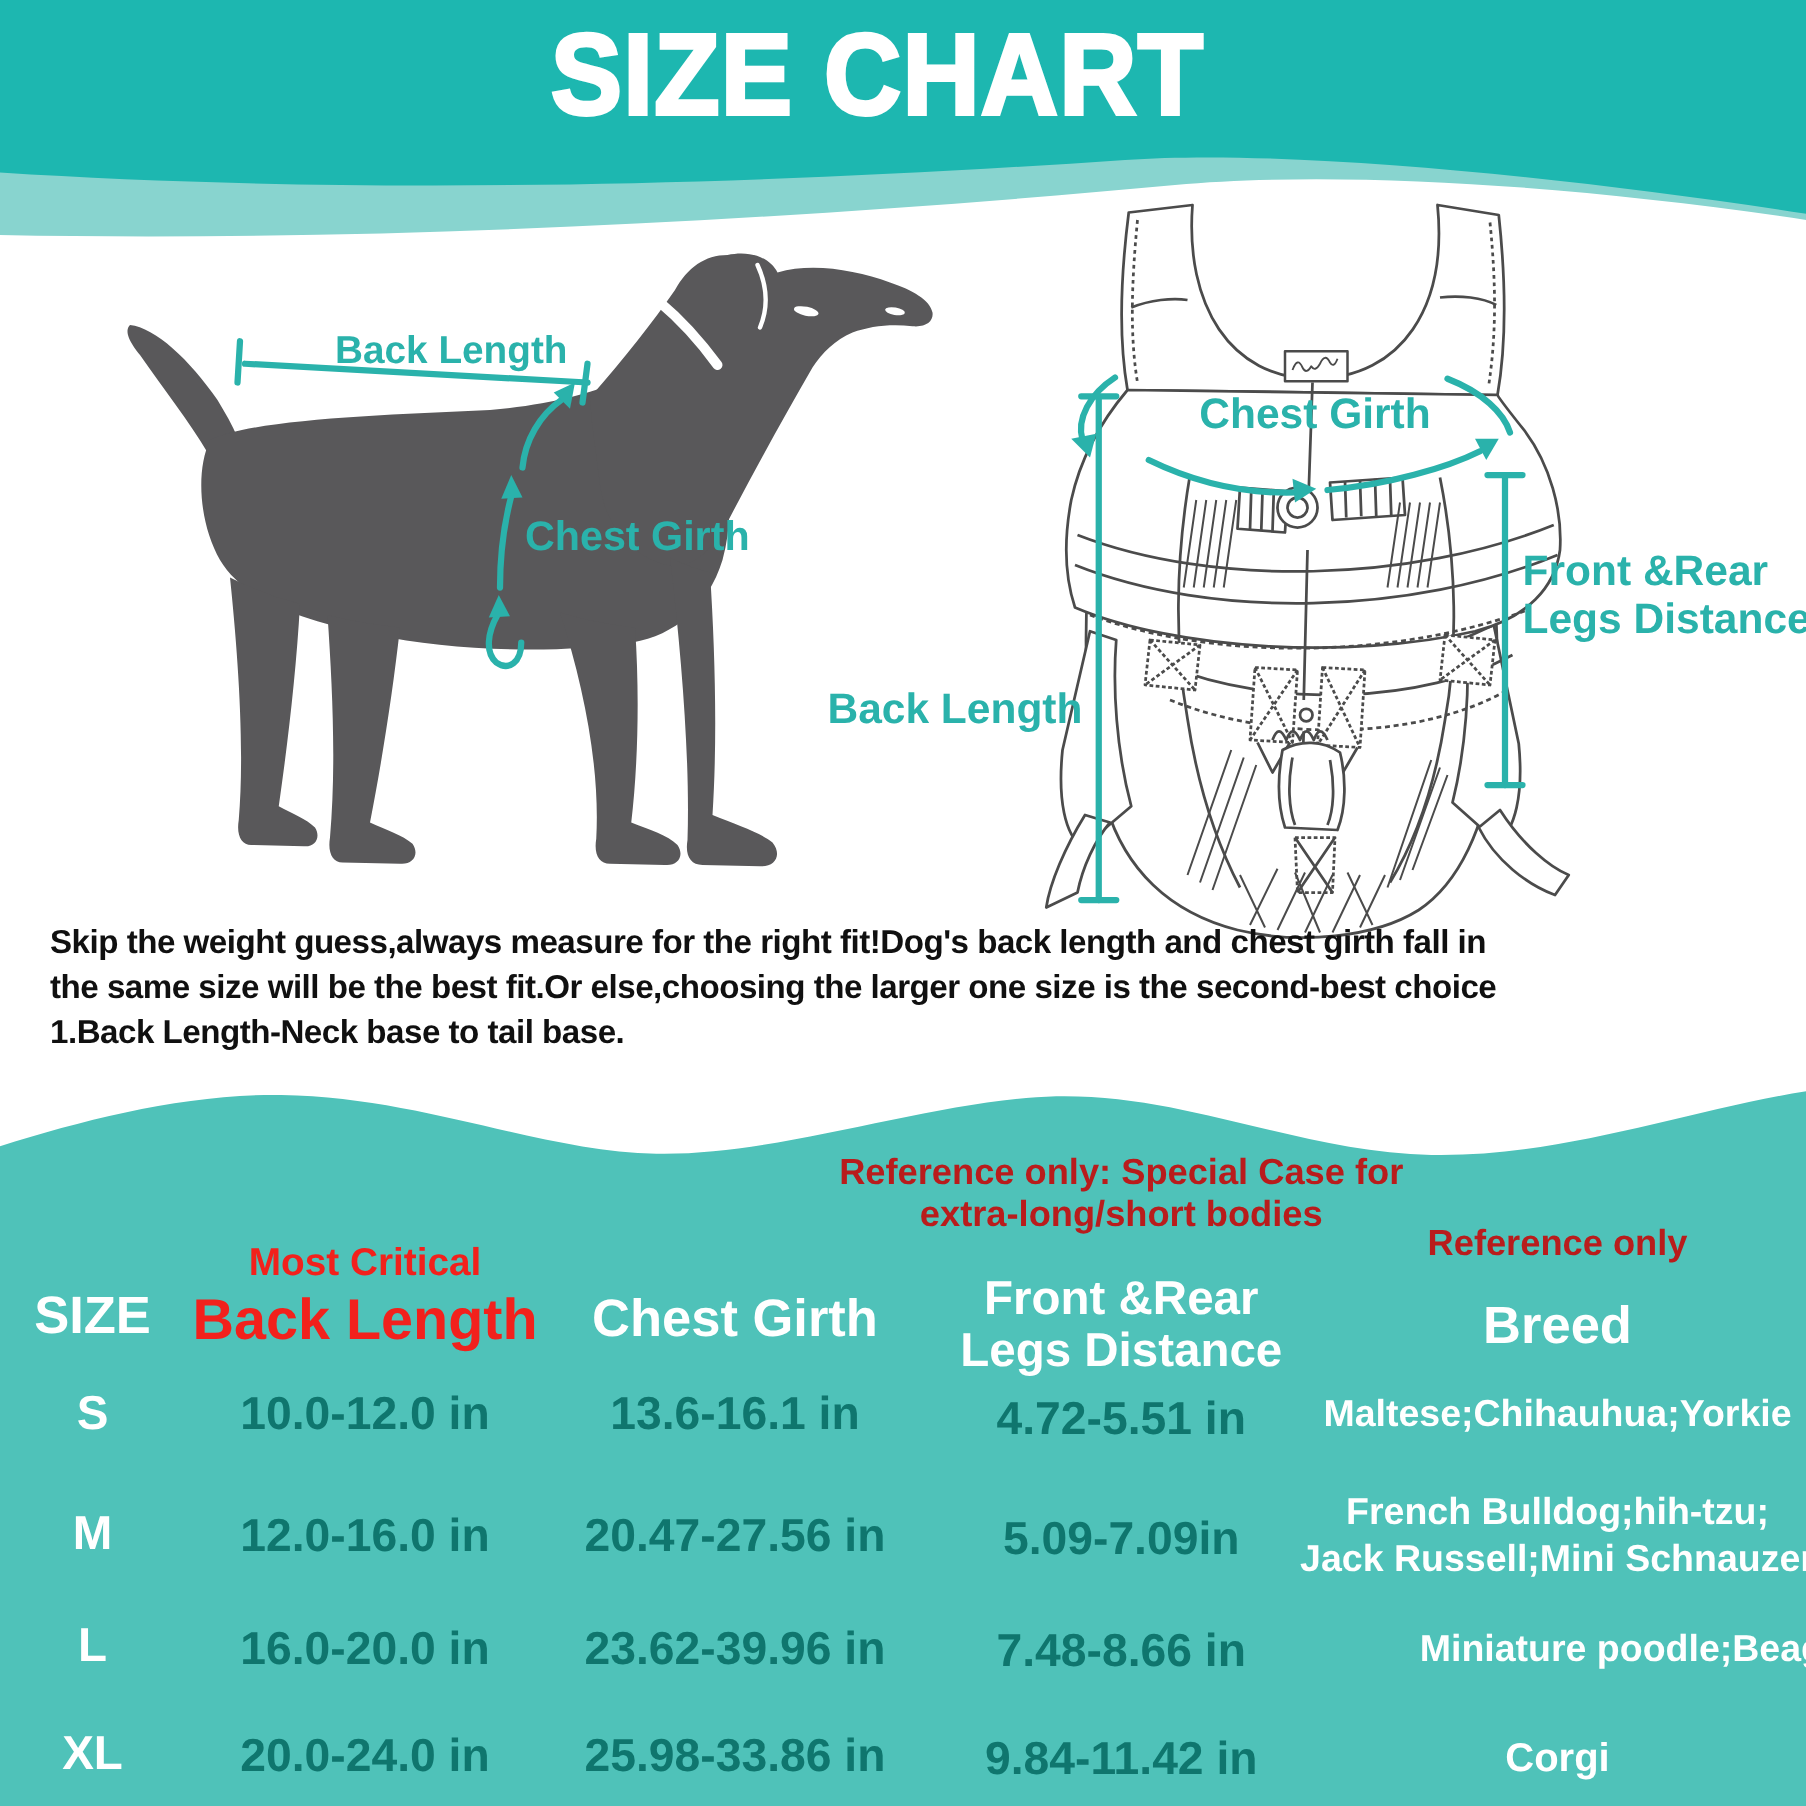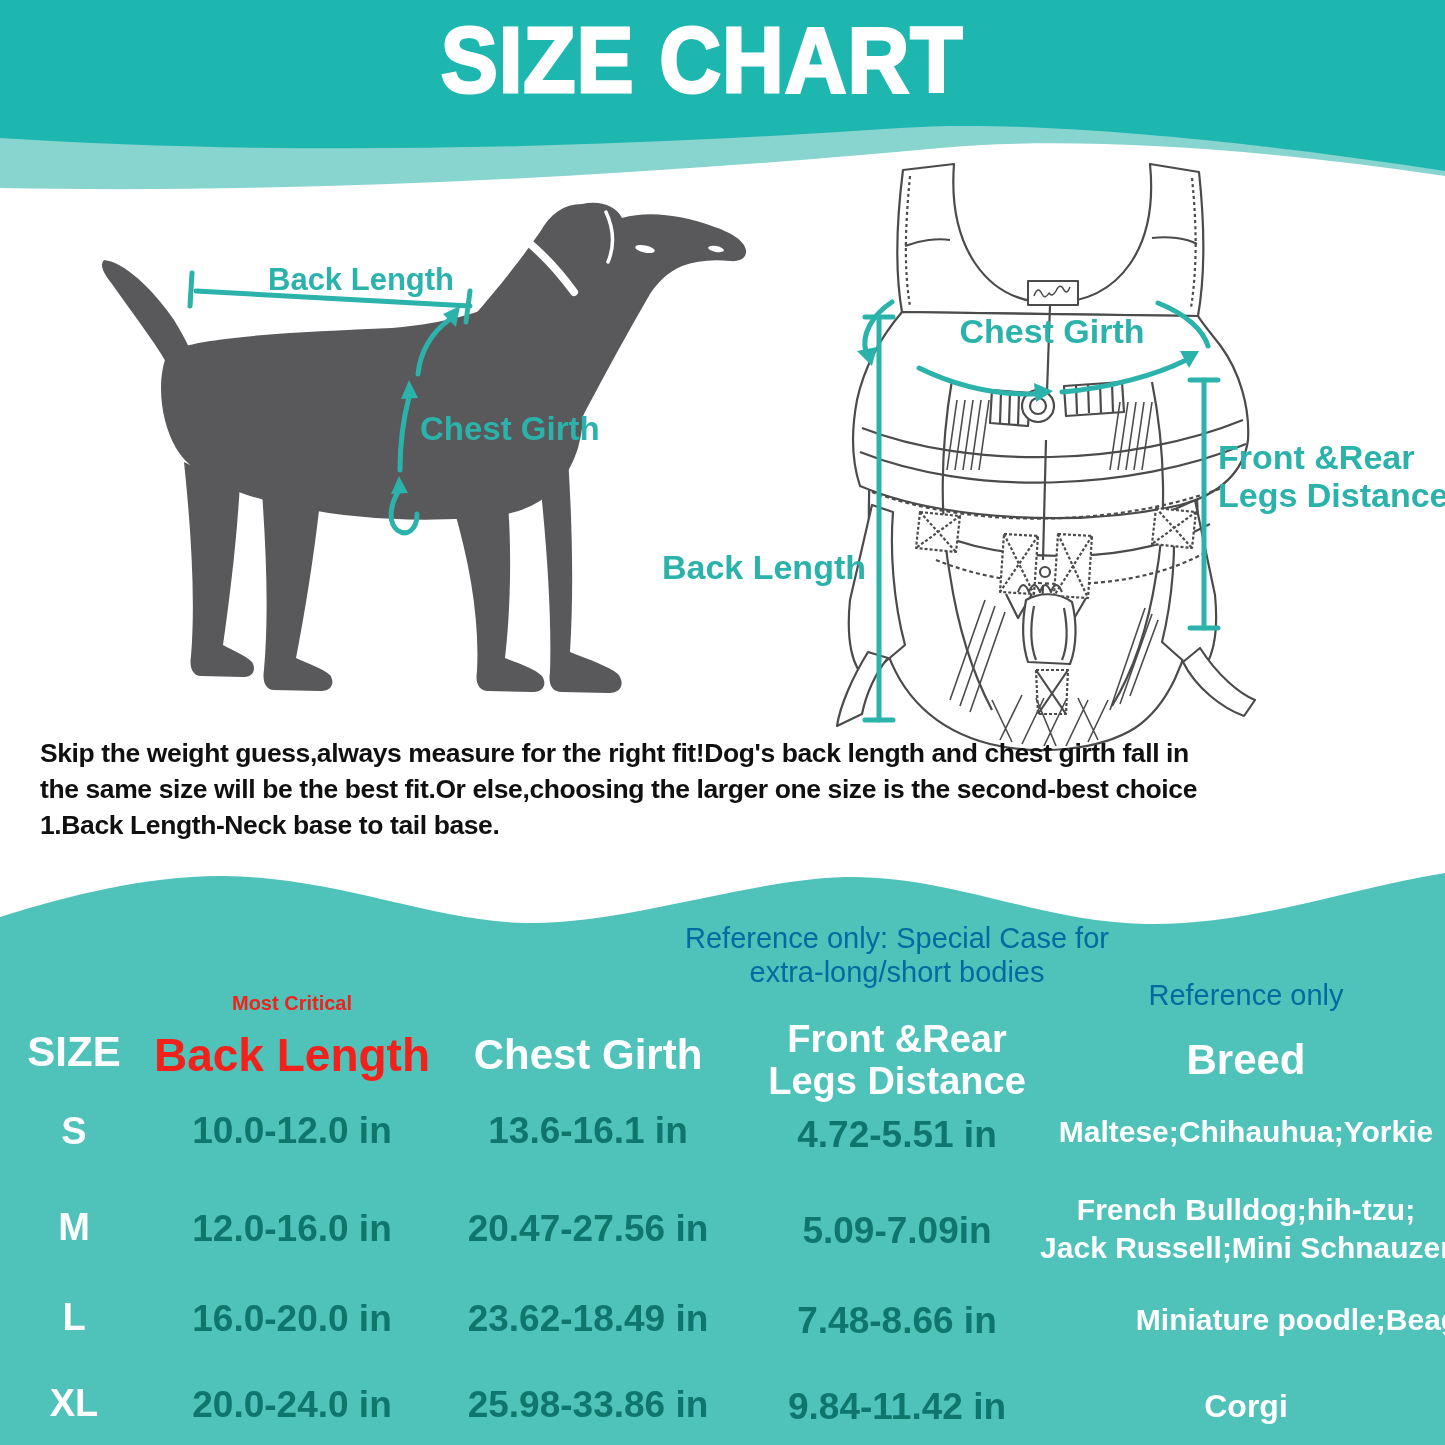--- a/index.html
+++ b/index.html
@@ -4,21 +4,21 @@
 <style>
   html,body{margin:0;padding:0;background:#fff;}
   #canvas{position:relative;width:1445px;height:1445px;overflow:hidden;background:#fff;
           font-family:"Liberation Sans",sans-serif;}
   .abs{position:absolute;white-space:nowrap;}
   .ctr{transform:translateX(-50%);text-align:center;}
   .title{font-size:92px;font-weight:700;color:#fff;letter-spacing:1px;
          -webkit-text-stroke:3px #fff;transform:translateX(-50%) scaleX(0.93);}
   .teal{color:#2ab2ab;font-weight:700;}
   .para{color:#101010;font-weight:700;font-size:26.5px;letter-spacing:-0.4px;text-align:center;}
-  .note{color:#0369a1;font-weight:400;font-size:29px;}
+  .note{color:#b91c1c;font-weight:700;font-size:29px;}
   .hdr{color:#ffffff;font-weight:700;}
   .red{color:#f2211c;font-weight:700;}
   .val{color:#0f766e;font-weight:700;font-size:37px;}
   .sz{color:#ffffff;font-weight:700;font-size:38px;}
   .breed{color:#ffffff;font-weight:700;font-size:30px;line-height:40px;}
   svg{position:absolute;left:0;top:0;}
 </style>
 </head>
 <body>
 
@@ -154,21 +154,21 @@
   <div class="abs teal" style="left:1218px;top:438px;font-size:34px;">Front &amp;Rear</div>
   <div class="abs teal" style="left:1218px;top:476px;font-size:34px;">Legs Distance</div>
 
   <div class="abs para" style="left:40px;top:738px;">Skip the weight guess,always measure for the right fit!Dog's back length and chest girth fall in</div>
   <div class="abs para" style="left:40px;top:774px;">the same size will be the best fit.Or else,choosing the larger one size is the second-best choice</div>
   <div class="abs para" style="left:40px;top:810px;">1.Back Length-Neck base to tail base.</div>
 
   <div class="abs note ctr" style="left:897px;top:922px;">Reference only: Special Case for</div>
   <div class="abs note ctr" style="left:897px;top:956px;">extra-long/short bodies</div>
   <div class="abs note ctr" style="left:1246px;top:979px;">Reference only</div>
-  <div class="abs red ctr" style="left:292px;top:992px;font-size:20px;">Most Critical</div>
+  <div class="abs red ctr" style="left:292px;top:992px;font-size:31px;">Most Critical</div>
 
   <div class="abs hdr ctr" style="left:74px;top:1028px;font-size:42px;">SIZE</div>
   <div class="abs red ctr" style="left:292px;top:1028px;font-size:46px;">Back Length</div>
   <div class="abs hdr ctr" style="left:588px;top:1031px;font-size:42px;">Chest Girth</div>
   <div class="abs hdr ctr" style="left:897px;top:1018px;font-size:38px;">Front &amp;Rear</div>
   <div class="abs hdr ctr" style="left:897px;top:1060px;font-size:38px;">Legs Distance</div>
   <div class="abs hdr ctr" style="left:1246px;top:1036px;font-size:42px;">Breed</div>
 
   <div class="abs sz ctr" style="left:74px;top:1110px;">S</div>
   <div class="abs val ctr" style="left:292px;top:1110px;">10.0-12.0 in</div>
@@ -178,21 +178,21 @@
 
   <div class="abs sz ctr" style="left:74px;top:1206px;">M</div>
   <div class="abs val ctr" style="left:292px;top:1208px;">12.0-16.0 in</div>
   <div class="abs val ctr" style="left:588px;top:1208px;">20.47-27.56 in</div>
   <div class="abs val ctr" style="left:897px;top:1210px;">5.09-7.09in</div>
   <div class="abs breed ctr" style="left:1246px;top:1190px;">French Bulldog;hih-tzu;</div>
   <div class="abs breed ctr" style="left:1246px;top:1228px;">Jack Russell;Mini Schnauzer</div>
 
   <div class="abs sz ctr" style="left:74px;top:1296px;">L</div>
   <div class="abs val ctr" style="left:292px;top:1298px;">16.0-20.0 in</div>
-  <div class="abs val ctr" style="left:588px;top:1298px;">23.62-18.49 in</div>
+  <div class="abs val ctr" style="left:588px;top:1298px;">23.62-39.96 in</div>
   <div class="abs val ctr" style="left:897px;top:1300px;">7.48-8.66 in</div>
   <div class="abs breed ctr" style="left:1310px;top:1300px;">Miniature poodle;Beagle</div>
 
   <div class="abs sz ctr" style="left:74px;top:1382px;text-align:right;">XL</div>
   <div class="abs val ctr" style="left:292px;top:1384px;">20.0-24.0 in</div>
   <div class="abs val ctr" style="left:588px;top:1384px;">25.98-33.86 in</div>
   <div class="abs val ctr" style="left:897px;top:1386px;">9.84-11.42 in</div>
   <div class="abs breed ctr" style="left:1246px;top:1386px;font-size:32px;">Corgi</div>
 
 </div>

